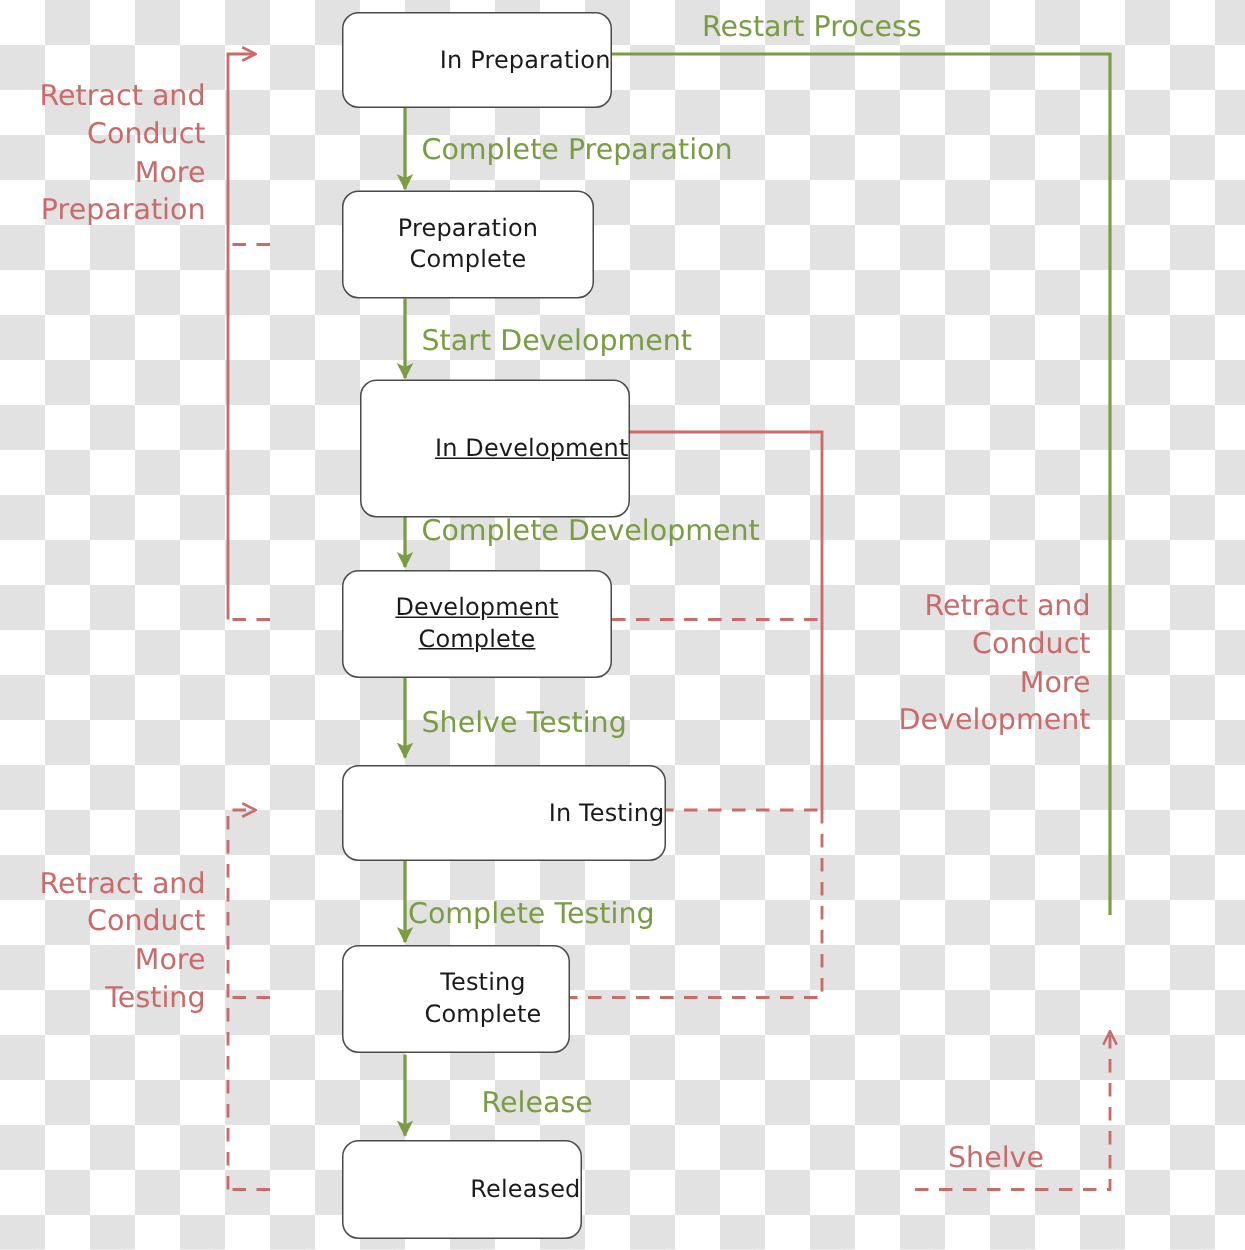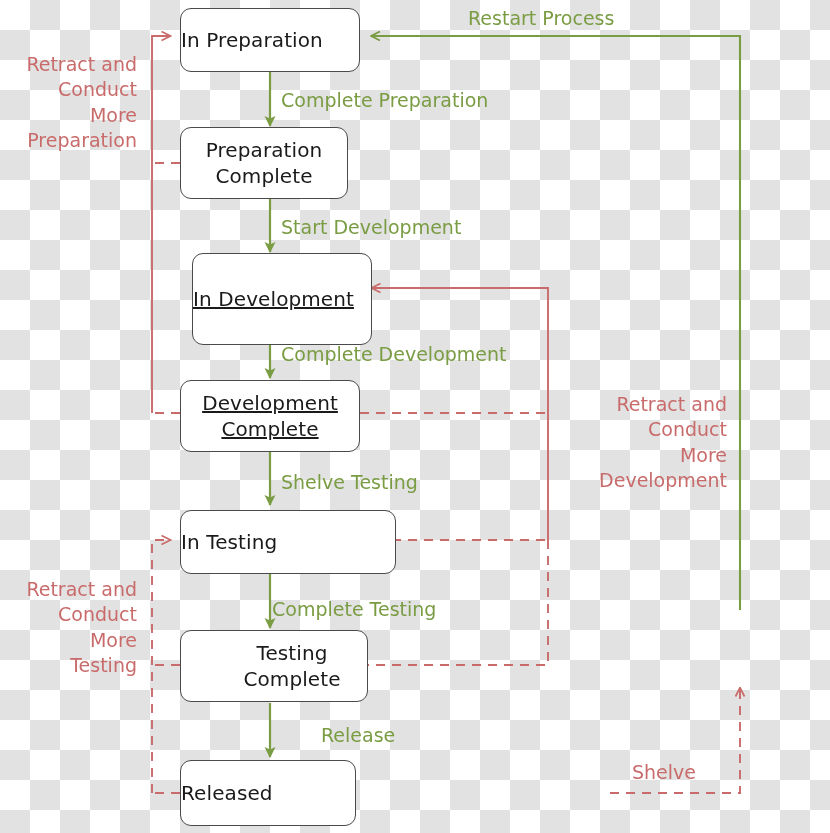--- a/index.html
+++ b/index.html
@@ -27,27 +27,28 @@
     width:830px; height:833px;
   }
   .node{
     position:absolute;
     box-sizing:border-box;
     background:#ffffff;
     border:1.6px solid #4a4a4a;
     border-radius:11px;
     display:flex;
     align-items:center;
-    justify-content:flex-start;
+    justify-content:flex-end;
     text-align:center;
     color:#1a1a1a;
-    font-size:20px;
+    font-size:16px;
     line-height:1.3;
     letter-spacing:.1px;
     z-index:3;
+    margin-left:48px;
   }
   .edge-label{
     position:absolute;
     z-index:4;
     font-size:19px;
     line-height:1.34;
     white-space:pre-line;
   }
   .lbl-green{ color:#7a9c43; }
   .lbl-red{ color:#c96b6b; }
@@ -146,26 +147,26 @@
 
   <div class="node" style="left:180px; top:380px; width:180px; height:72px;text-decoration:underline;">
     <span>Development
 Complete</span>
   </div>
 
   <div class="node" style="left:180px; top:510px; width:216px; height:64px;">
     <span>In Testing</span>
   </div>
 
-  <div class="node" style="left:180px; top:630px; width:188px; height:72px;padding-left:36px;">
+  <div class="node" style="left:180px; top:630px; width:152px; height:72px;padding-left:36px;">
     <span>Testing
 Complete</span>
   </div>
 
-  <div class="node" style="left:180px; top:760px; width:176px; height:66px;">
+  <div class="node" style="left:180px; top:760px; width:160px; height:66px;">
     <span>Released</span>
   </div>
 
 
   <div class="edge-label lbl-green ta-left" style="left:281px; top:88px;">Complete Preparation</div>
 
   <div class="edge-label lbl-green ta-left" style="left:281px; top:215px;">Start Development</div>
 
   <div class="edge-label lbl-green ta-left" style="left:281px; top:342px;">Complete Development</div>
 

